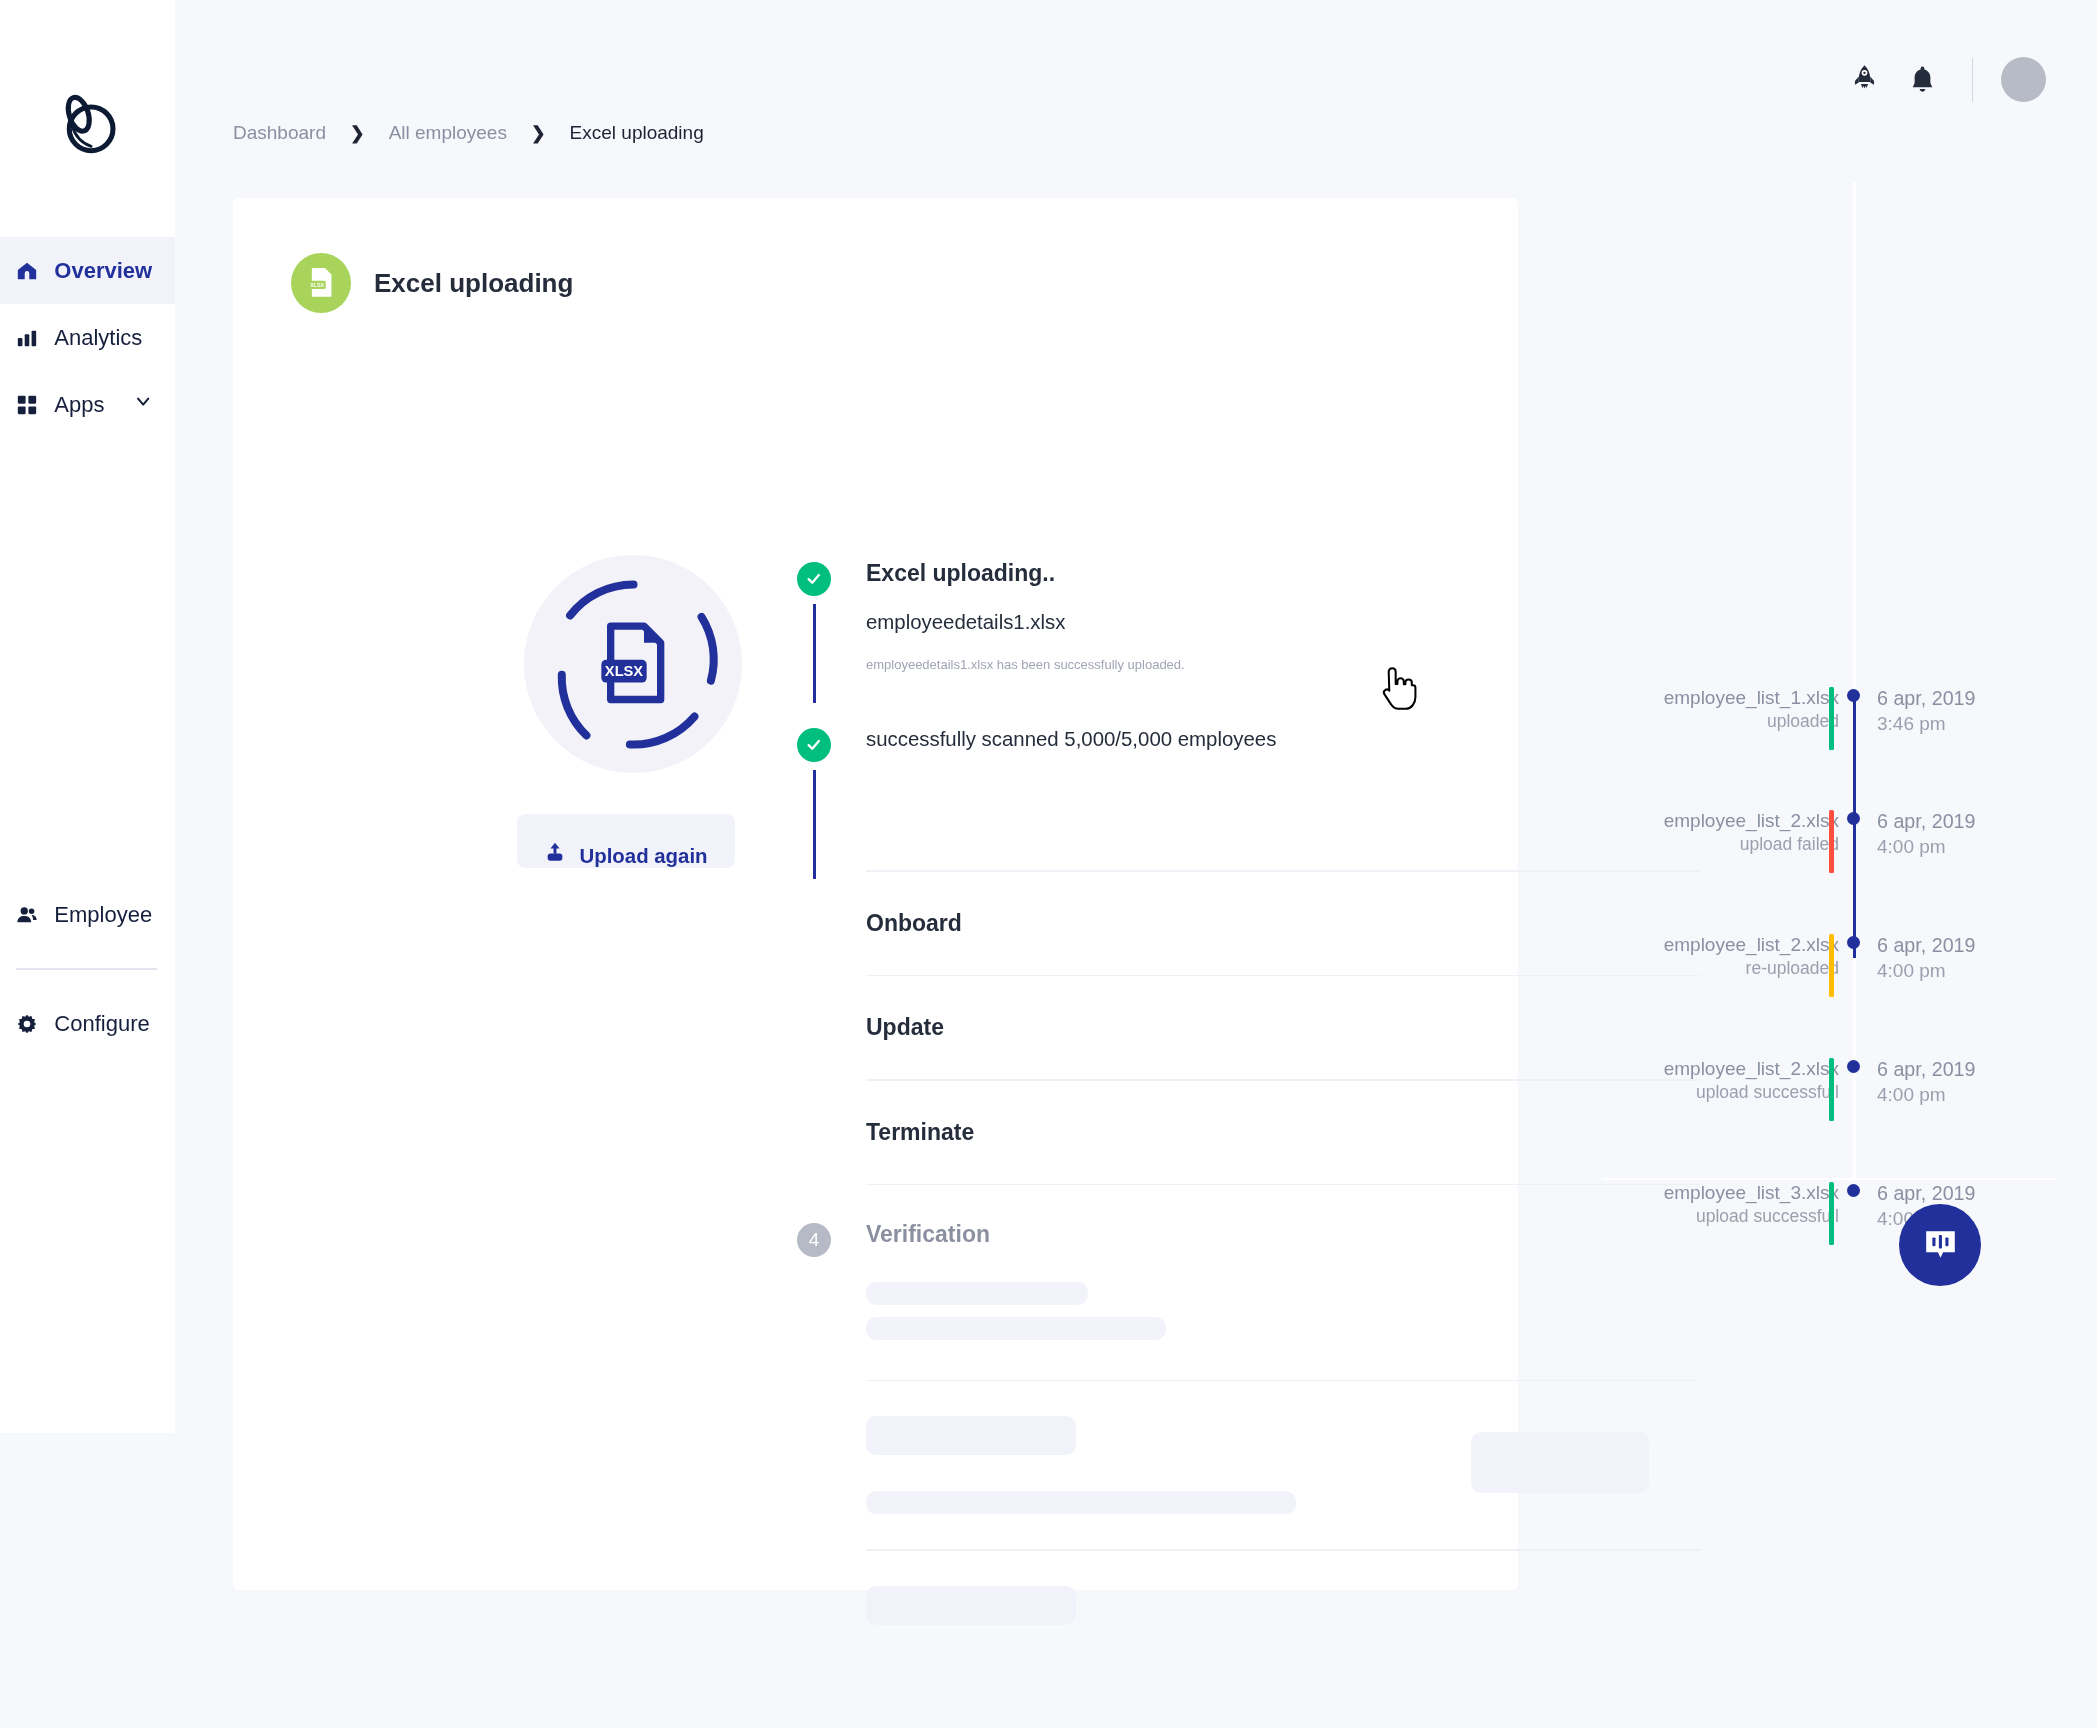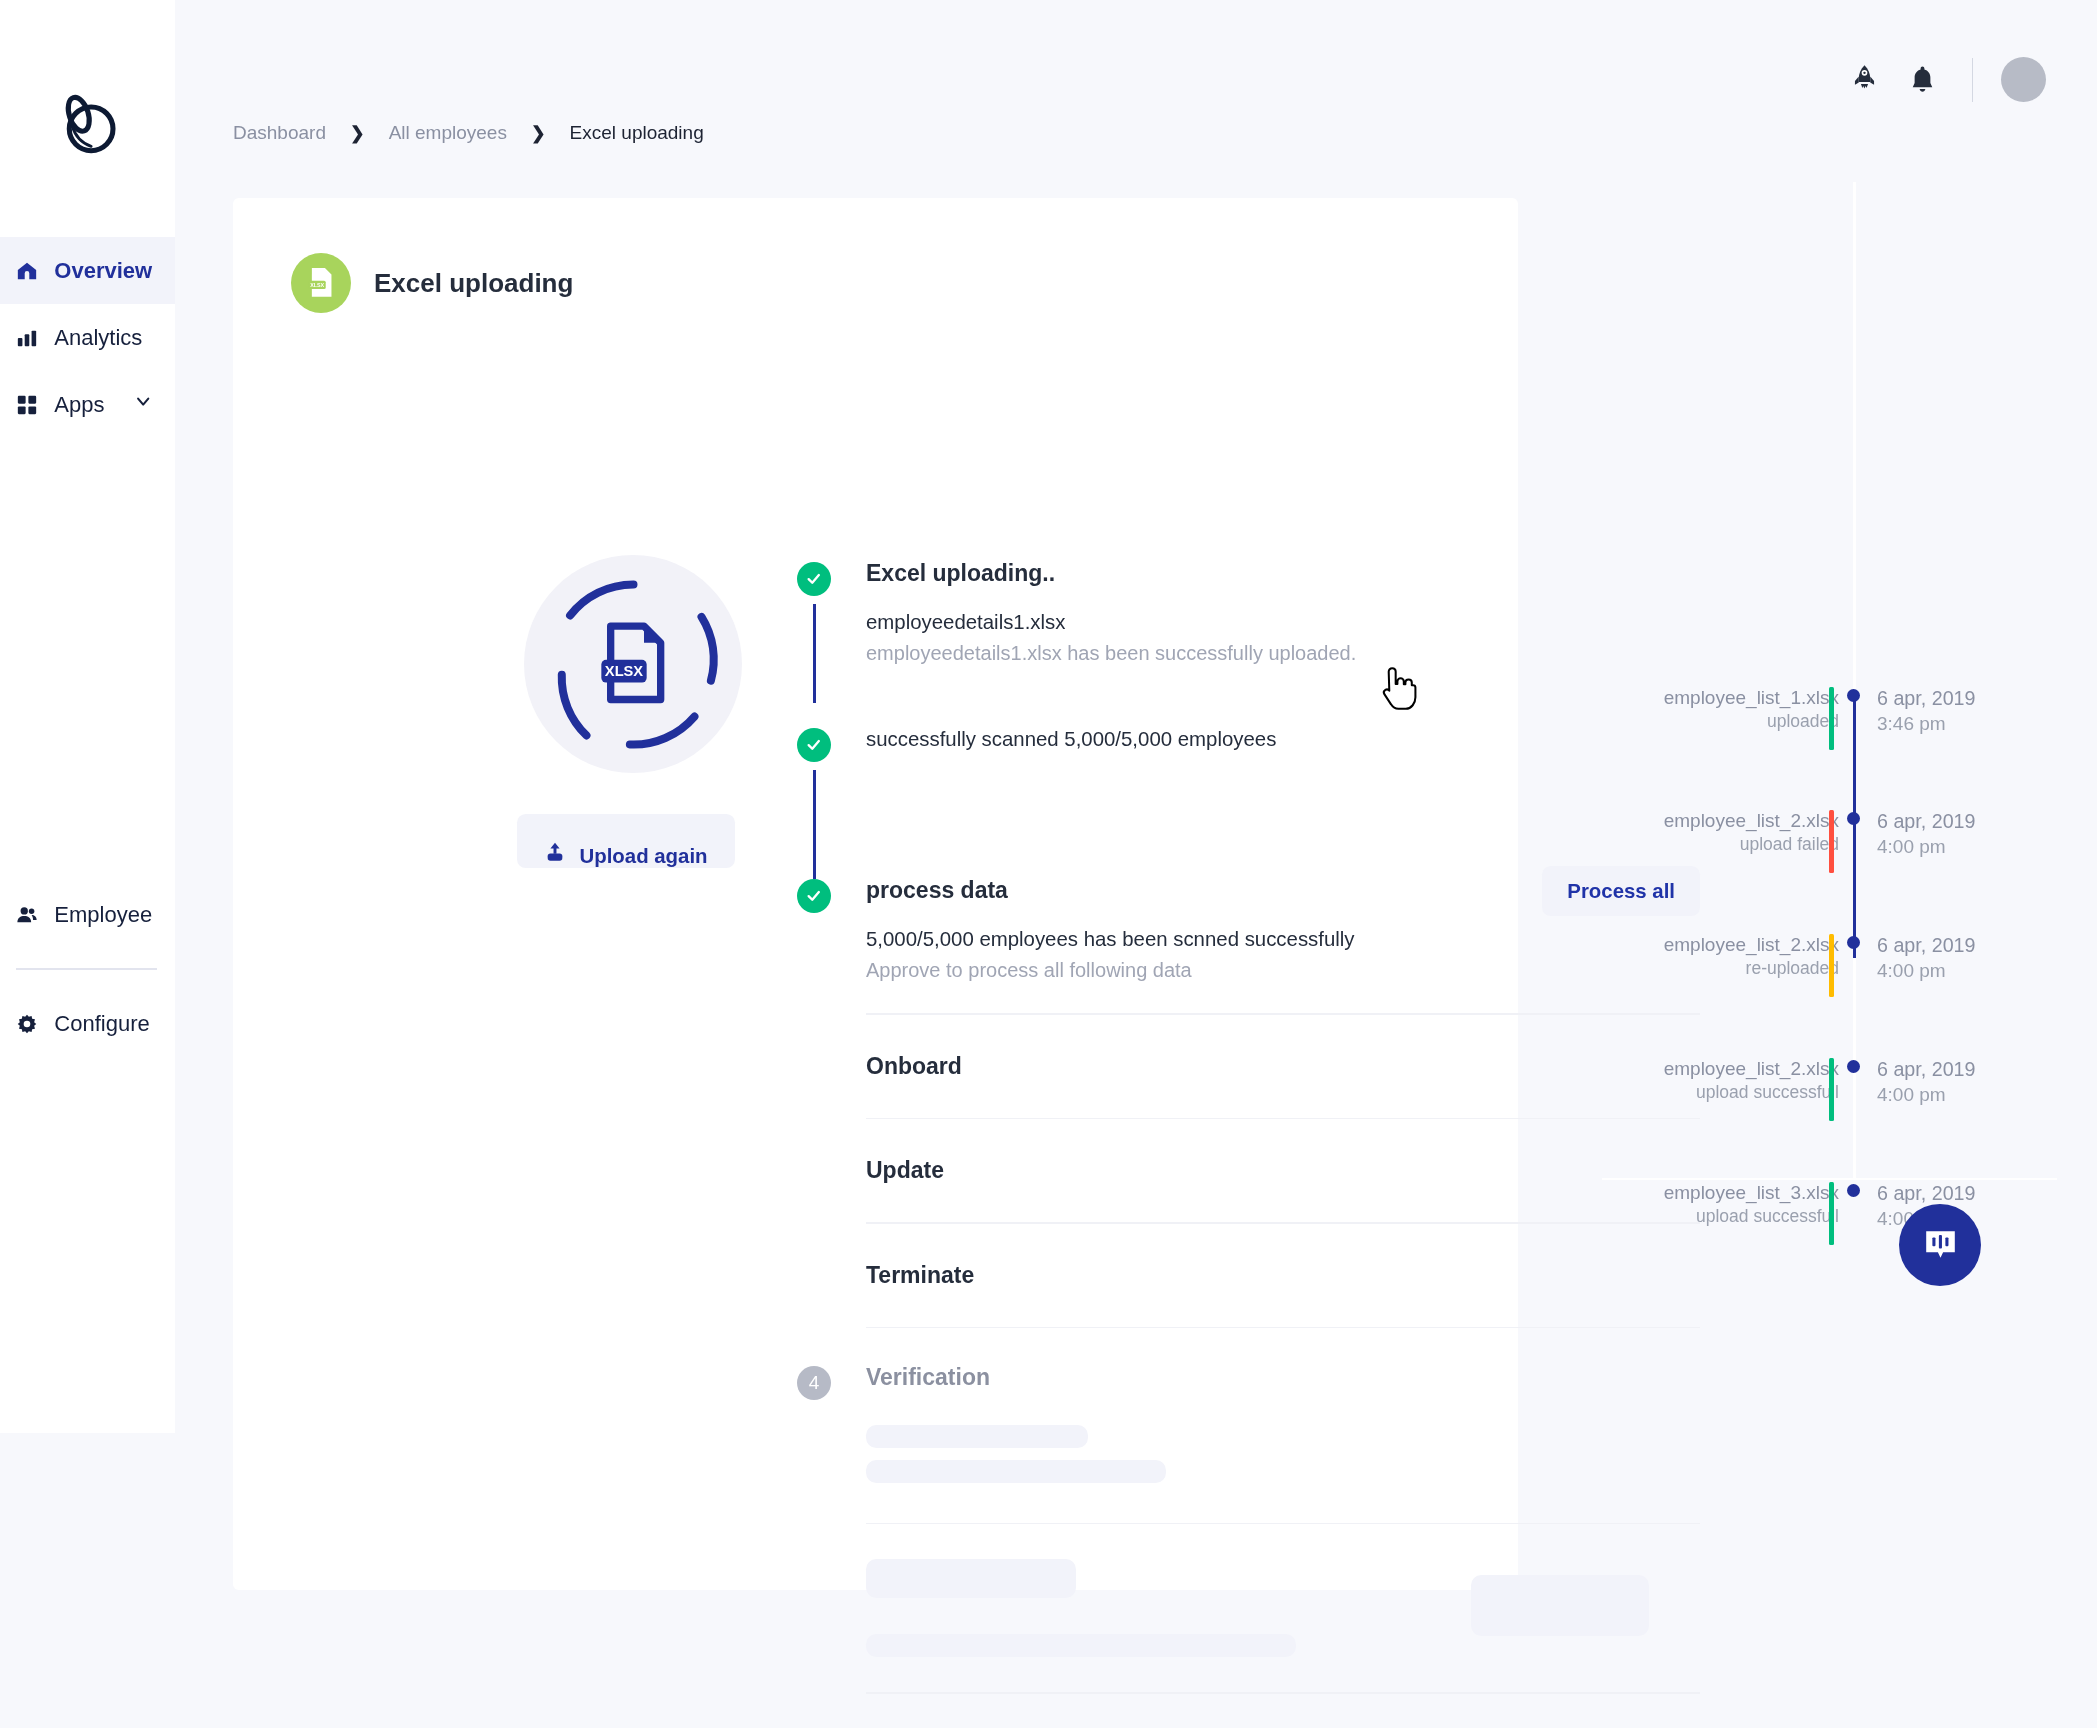--- a/index.html
+++ b/index.html
@@ -119,21 +119,21 @@
   }
   .step-marker.done { background: #00be7e; }
   .step-marker.pending { background: #b6bac6; color: #ffffff; font-size: 19px; }
   .step-line {
     position: absolute; left: 16px; top: 42px; bottom: -5.8px;
     width: 2.9px; background: #21309b;
   }
   .step-title { font-size: 23px; font-weight: bold; color: #252d3c; line-height: 1; }
   .step-title.muted { color: #8b90a0; font-weight: bold; }
   .step-primary { font-size: 20.4px; color: #252d3c; margin-top: 25.5px; }
-  .step-secondary { font-size: 20px; color: #a0a5b4; margin-top: 8px; }
+  .step-secondary { font-size: 13px; color: #a0a5b4; margin-top: 23px; }
   .step-right { position: absolute; right: 0; top: -13px; }
   #process-all-btn {
     background: #f2f3fa; border: none; border-radius: 8.7px;
     padding: 0 25px; height: 50px;
     color: #2033a8; font-size: 20.4px; font-weight: bold;
     font-family: "Liberation Sans", sans-serif;
     cursor: pointer;
   }
 
   .sect-row { position: relative; padding-left: 69px; }
@@ -366,33 +366,20 @@
     <div class="step" style="min-height:117px; margin-top:31px">
       <span class="step-marker done">
         <svg width="17.5" height="17.5" viewBox="0 0 24 24" fill="none" stroke="#ffffff" stroke-width="3.2" stroke-linecap="round" stroke-linejoin="round">
           <polyline points="5,12.5 10,17.5 19,7"></polyline>
         </svg>
       </span>
       <span class="step-line" style="bottom:-34px"></span>
       <div class="step-primary">successfully scanned 5,000/5,000 employees</div>
     </div>
 
-    <div class="step" style="min-height:109px; margin-top:34px">
-      <span class="step-marker done">
-        <svg width="17.5" height="17.5" viewBox="0 0 24 24" fill="none" stroke="#ffffff" stroke-width="3.2" stroke-linecap="round" stroke-linejoin="round">
-          <polyline points="5,12.5 10,17.5 19,7"></polyline>
-        </svg>
-      </span>
-      <div class="step-title">process data</div>
-      <div class="step-primary">5,000/5,000 employees has been scnned successfully</div>
-      <div class="step-secondary">Approve to process all following data</div>
-      <div class="step-right">
-        <button id="process-all-btn">Process all</button>
-      </div>
-    </div>
 
     <div class="hr-line" style="margin-top:25px"></div>
 
     <div class="sect-row" style="padding-top:38px; padding-bottom:38px">
       <div class="sect-title">Onboard</div>
     </div>
     <div class="hr-line"></div>
 
     <div class="sect-row" style="padding-top:38px; padding-bottom:38px">
       <div class="sect-title">Update</div>

